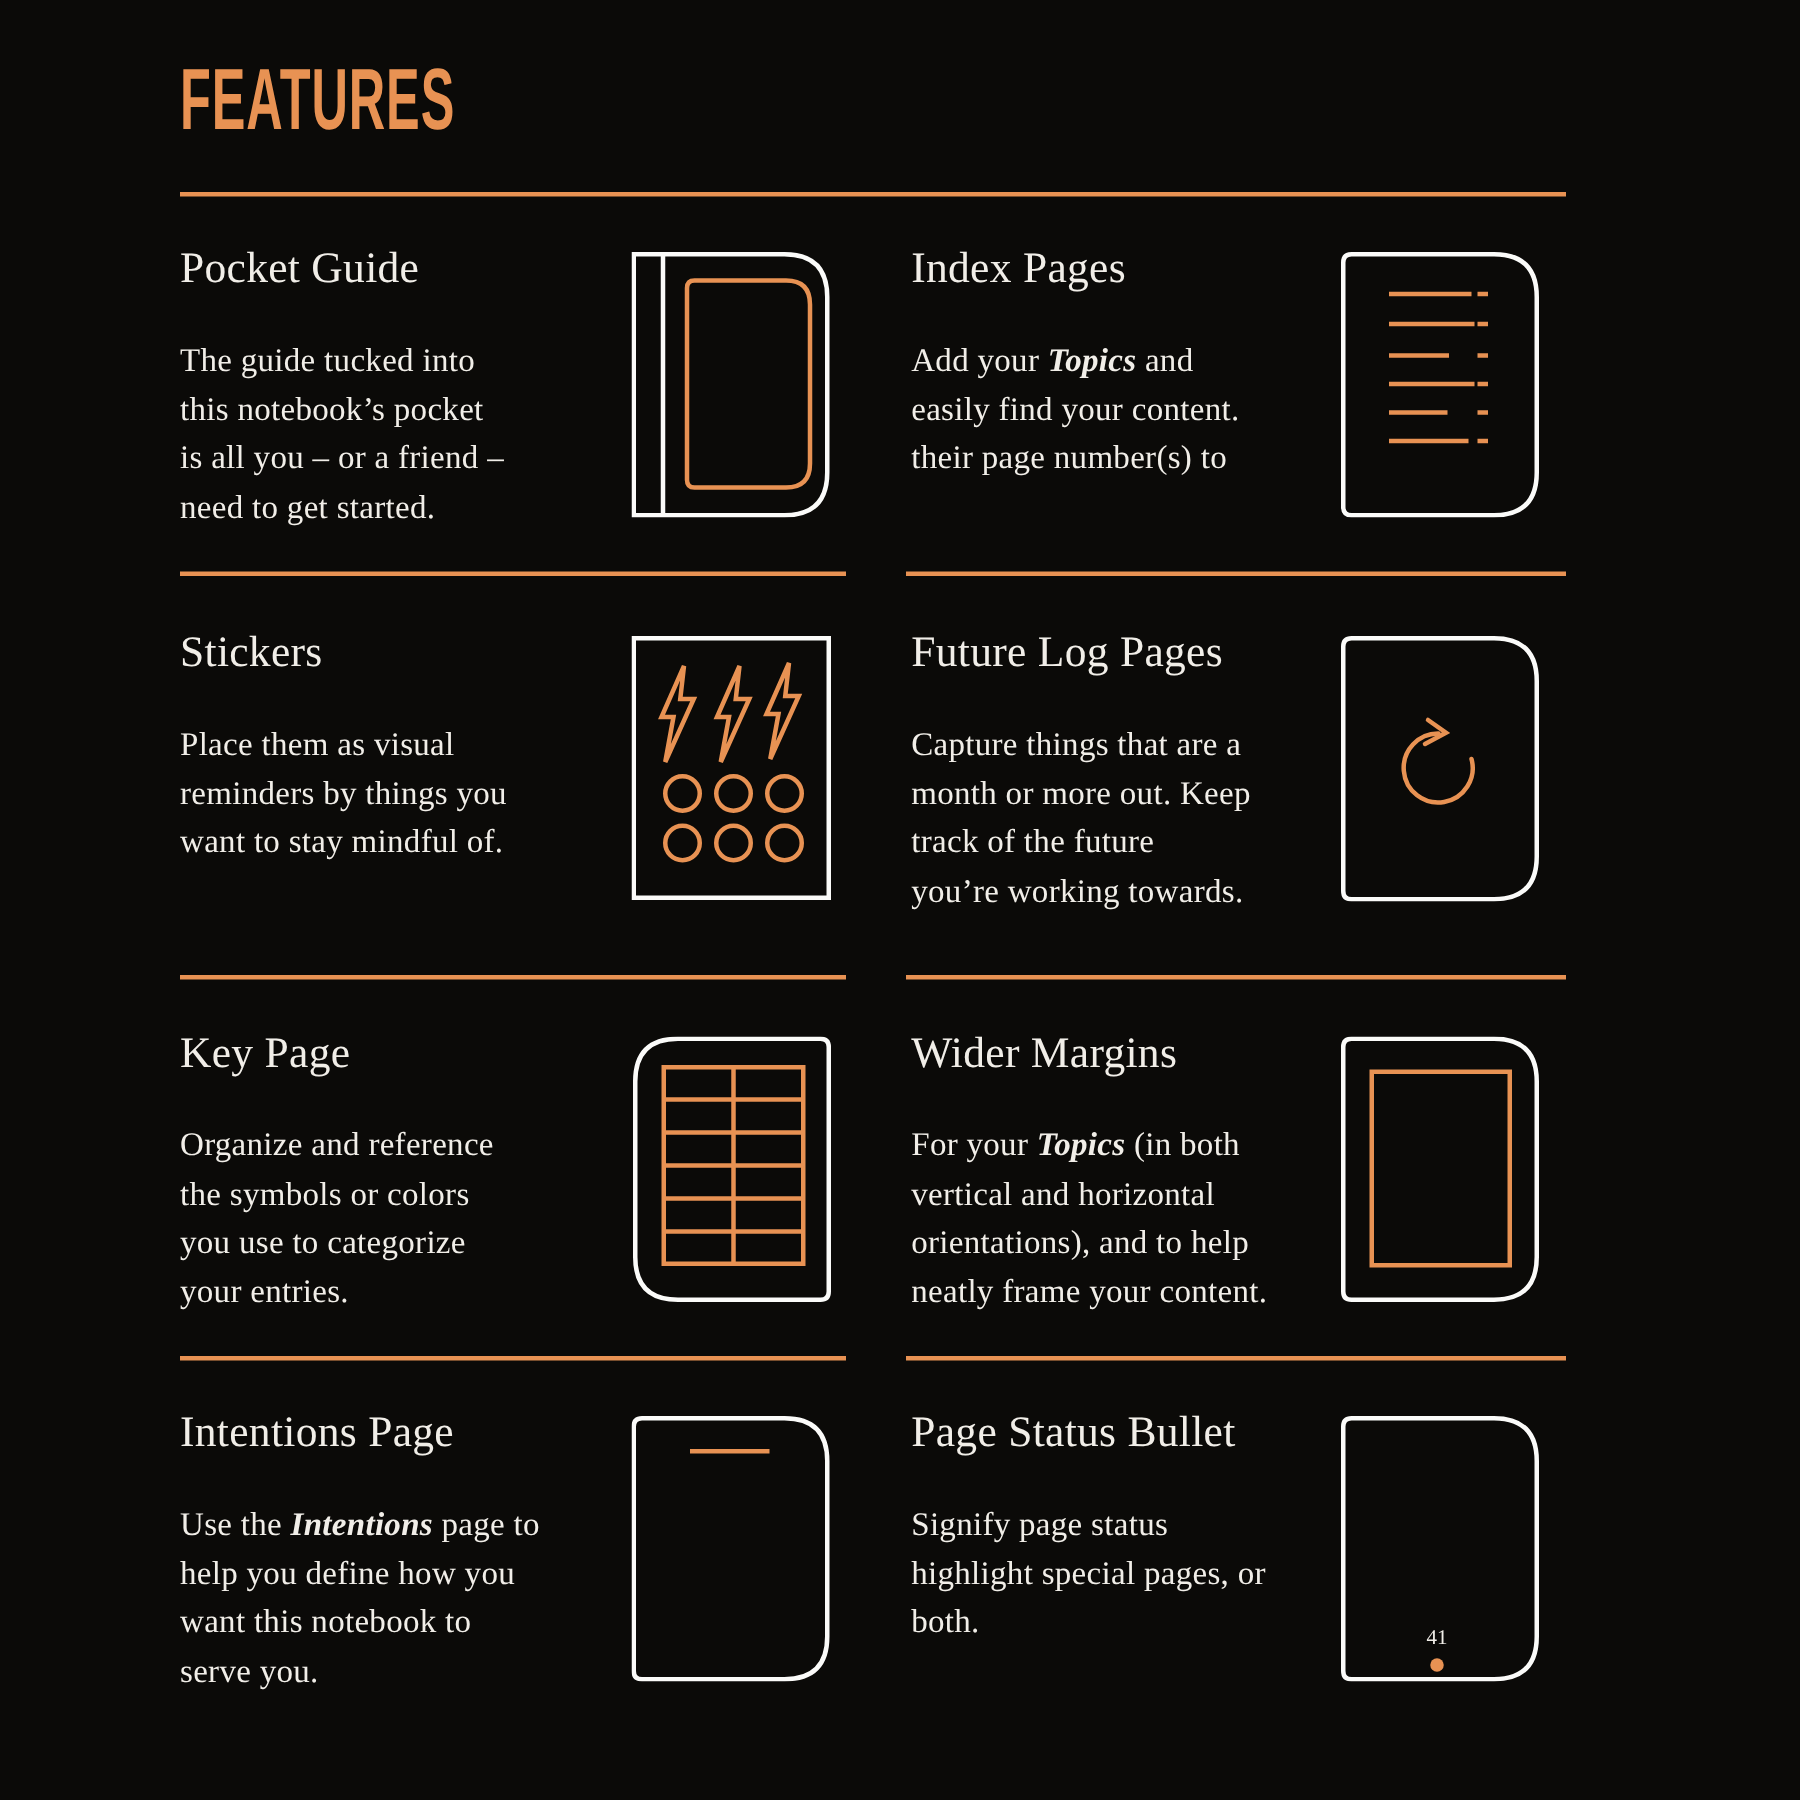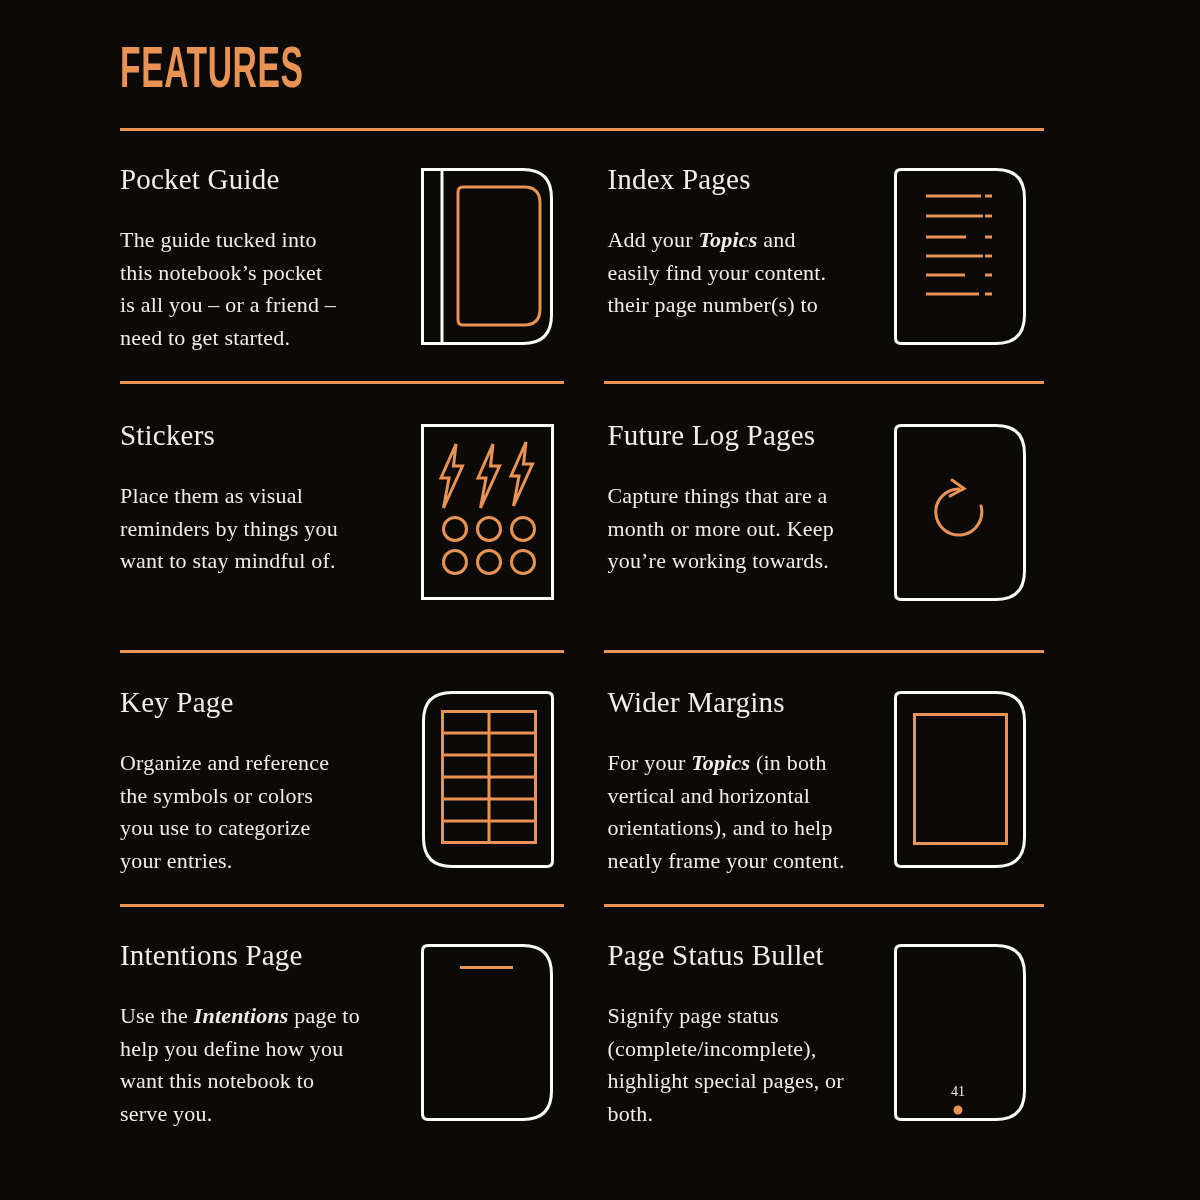--- a/index.html
+++ b/index.html
@@ -152,20 +152,21 @@
         </g>
       </svg>
     </div>
   </div>
   <div class="cell right">
     <div>
       <h2>Future Log Pages</h2>
       <p>
         <span class="ln"><span>Capture things that are a</span></span>
         <span class="ln"><span>month or more out. Keep</span></span>
+        <span class="ln"><span>track of the future</span></span>
         <span class="ln"><span>you’re working towards.</span></span>
       </p>
     </div>
     <div class="icon-wrap">
       <svg width="133" height="177" viewBox="0 0 133 177">
         <path class="w" d="M7 1.5 L102 1.5 Q130.5 1.5 130.5 30 L130.5 147 Q130.5 175.5 102 175.5 L7 175.5 Q1.5 175.5 1.5 170 L1.5 7 Q1.5 1.5 7 1.5 Z"></path>
         <g class="o" stroke-linecap="round">
           <path d="M65 65 A23 23 0 1 0 87 82"></path>
           <path d="M58 56 L70 64.5 L56 72" stroke-linejoin="miter"></path>
         </g>
@@ -235,21 +236,20 @@
         <path class="w" d="M7 1.5 L102 1.5 Q130.5 1.5 130.5 30 L130.5 147 Q130.5 175.5 102 175.5 L7 175.5 Q1.5 175.5 1.5 170 L1.5 7 Q1.5 1.5 7 1.5 Z"></path>
         <line class="o" x1="39" y1="23.5" x2="92" y2="23.5" stroke-width="3.5"></line>
       </svg>
     </div>
   </div>
   <div class="cell right">
     <div>
       <h2>Page Status Bullet</h2>
       <p>
         <span class="ln"><span>Signify page status</span></span>
-        <span class="ln"><span>(complete/incomplete),</span></span>
         <span class="ln"><span>highlight special pages, or</span></span>
         <span class="ln"><span>both.</span></span>
       </p>
     </div>
     <div class="icon-wrap">
       <svg width="133" height="177" viewBox="0 0 133 177">
         <path class="w" d="M7 1.5 L102 1.5 Q130.5 1.5 130.5 30 L130.5 147 Q130.5 175.5 102 175.5 L7 175.5 Q1.5 175.5 1.5 170 L1.5 7 Q1.5 1.5 7 1.5 Z"></path>
         <text class="pgnum" x="64" y="152" text-anchor="middle">41</text>
         <circle class="of" cx="64" cy="166" r="4.5"></circle>
       </svg>

